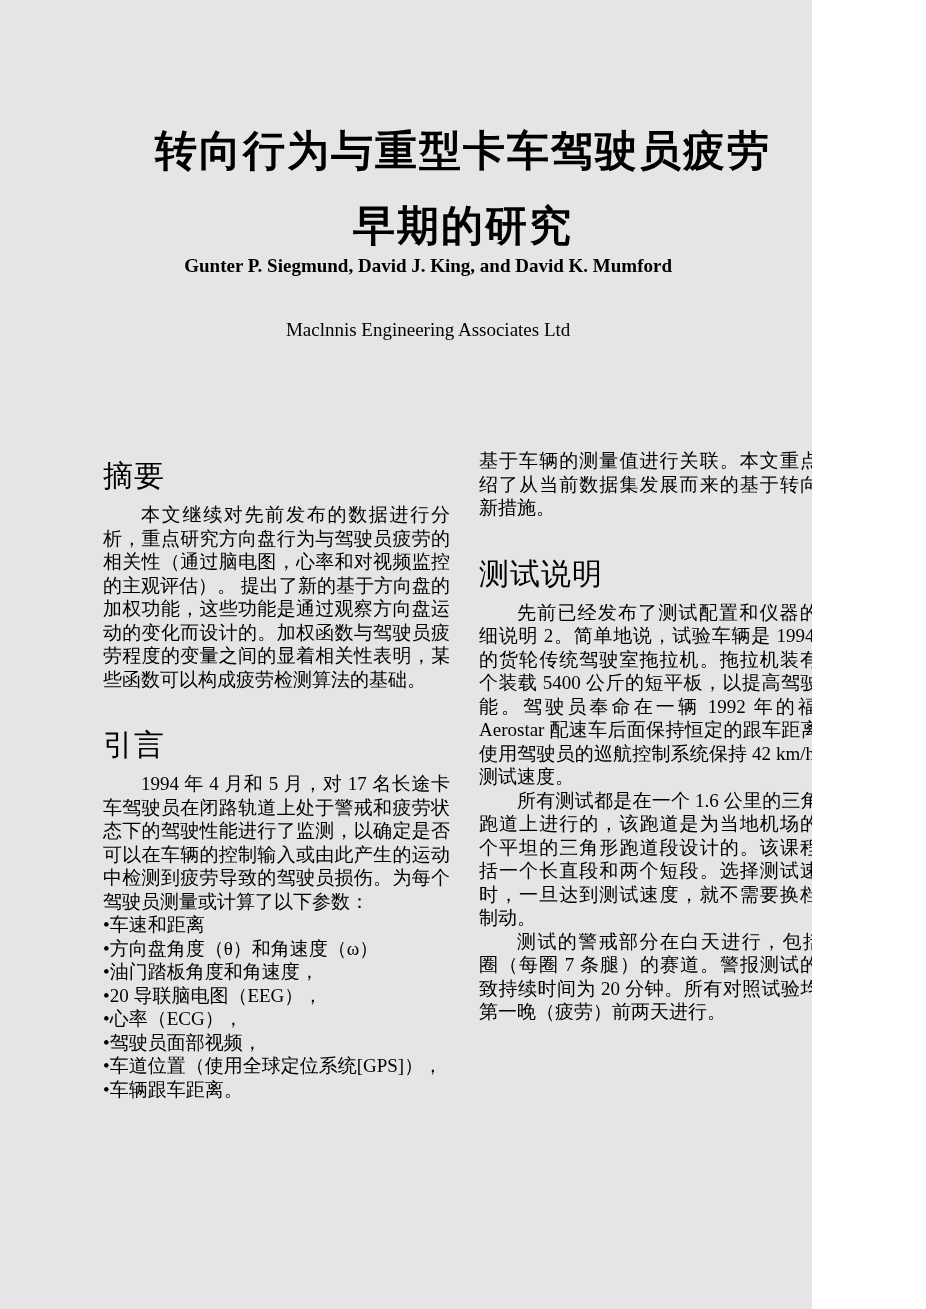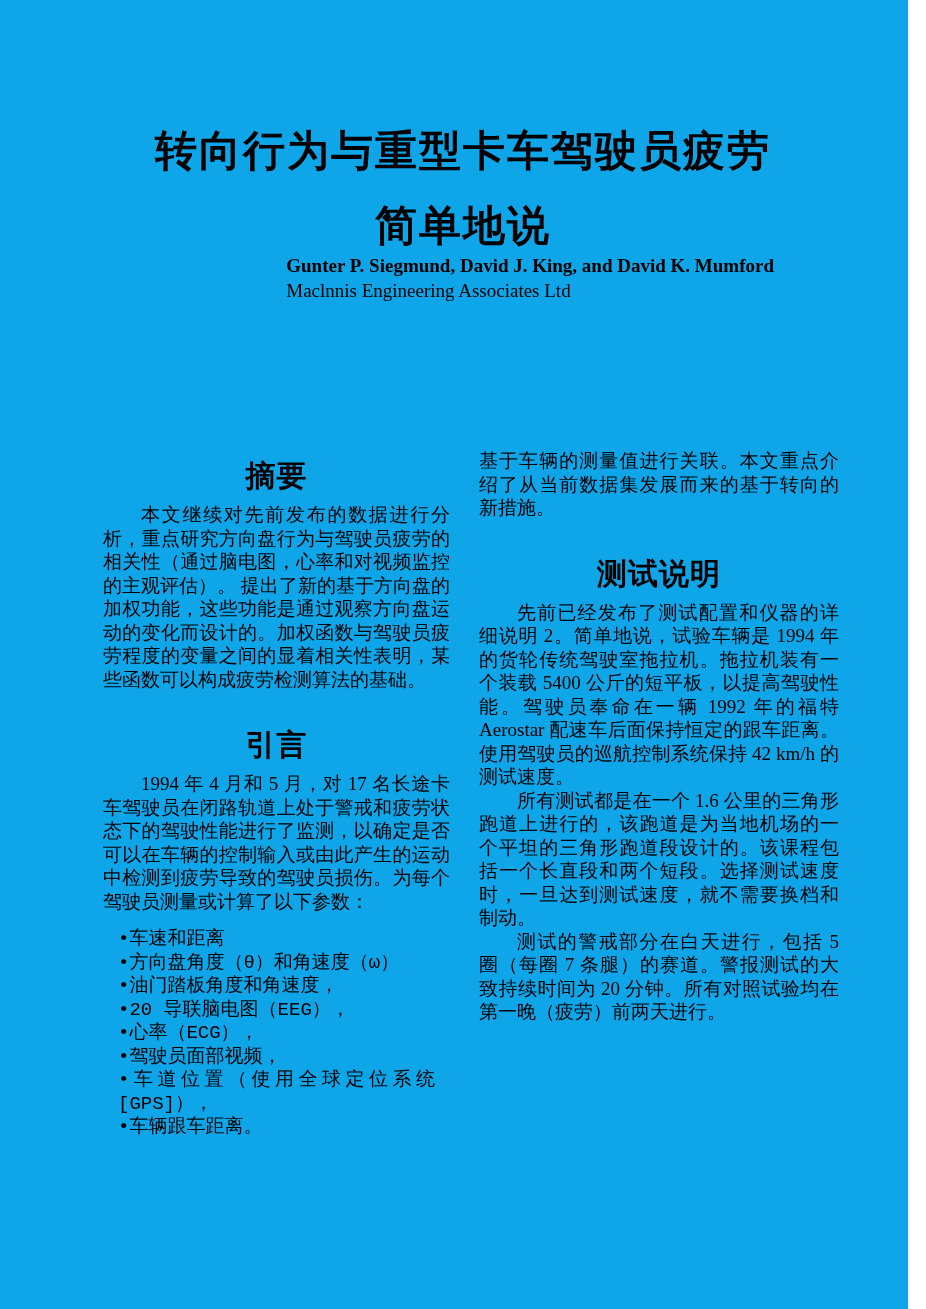--- a/index.html
+++ b/index.html
@@ -2,23 +2,23 @@
 <html><head>
 <meta charset="utf-8">
 <style>
   html, body {
     margin: 0;
     padding: 0;
     background: #ffffff;
   }
   .page {
     position: relative;
-    width: 908px;
+    width: 812px;
     height: 1309px;
-    background: #0ea5e9;
+    background: #e5e5e5;
     overflow: hidden;
     color: #000000;
   }
   .title {
     position: absolute;
     top: 113px;
     left: 0;
     width: 926px;
     margin: 0;
     text-align: center;
@@ -26,66 +26,65 @@
     font-weight: 700;
     font-size: 42px;
     line-height: 75px;
     letter-spacing: 2px;
     white-space: nowrap;
   }
   .title-line { display: block; }
   .byline {
     position: absolute;
     top: 253px;
-    right: 134px;
-    text-align: left;
+    right: 140px;
+    text-align: center;
     font-family: "Liberation Serif", "DejaVu Serif", serif;
     font-size: 19px;
     line-height: 25px;
     white-space: nowrap;
   }
   .authors { font-weight: 700; }
-  .affiliation { font-weight: 400; }
+  .affiliation { font-weight: 400; margin-top: 39px; }
   .col {
     position: absolute;
     font-family: "Liberation Serif", "DejaVu Serif", serif;
     font-size: 19px;
     line-height: 23.5px;
     text-align: justify;
   }
   .col-left  { left: 103px; top: 450px; width: 347px; }
   .col-right { left: 479px; top: 449px; width: 360px; }
   .col p { margin: 0; padding: 0; }
   .col p.indent { text-indent: 2em; }
   .col h2 {
     font-family: "Liberation Sans", "DejaVu Sans", sans-serif;
-    font-weight: 700;
+    font-weight: 400;
     font-size: 30px;
     line-height: 34px;
     margin: 37px 0 10px 0;
-    text-align: center;
+    text-align: left;
     letter-spacing: 1px;
   }
   .col-left h2:first-child { margin-top: 9px; }
   ul.bullets {
     list-style: none;
-    margin: 15px;
+    margin: 0;
     padding: 0;
-    font-family: Liberation Mono, monospace;
   }
   ul.bullets li { margin: 0; padding: 0; }
 </style>
 </head>
 <body>
 
 <div class="page">
 
   <h1 class="title">
     <span class="title-line">转向行为与重型卡车驾驶员疲劳</span>
-    <span class="title-line">简单地说</span>
+    <span class="title-line">早期的研究</span>
   </h1>
 
   <div class="byline">
     <div class="authors">Gunter P. Siegmund, David J. King, and David K. Mumford</div>
     <div class="affiliation">Maclnnis Engineering Associates Ltd</div>
   </div>
 
   <div class="col col-left">
     <h2>摘要</h2>
     <p class="indent">本文继续对先前发布的数据进行分析，重点研究方向盘行为与驾驶员疲劳的相关性（通过脑电图，心率和对视频监控的主观评估）。 提出了新的基于方向盘的加权功能，这些功能是通过观察方向盘运动的变化而设计的。加权函数与驾驶员疲劳程度的变量之间的显着相关性表明，某些函数可以构成疲劳检测算法的基础。</p>

